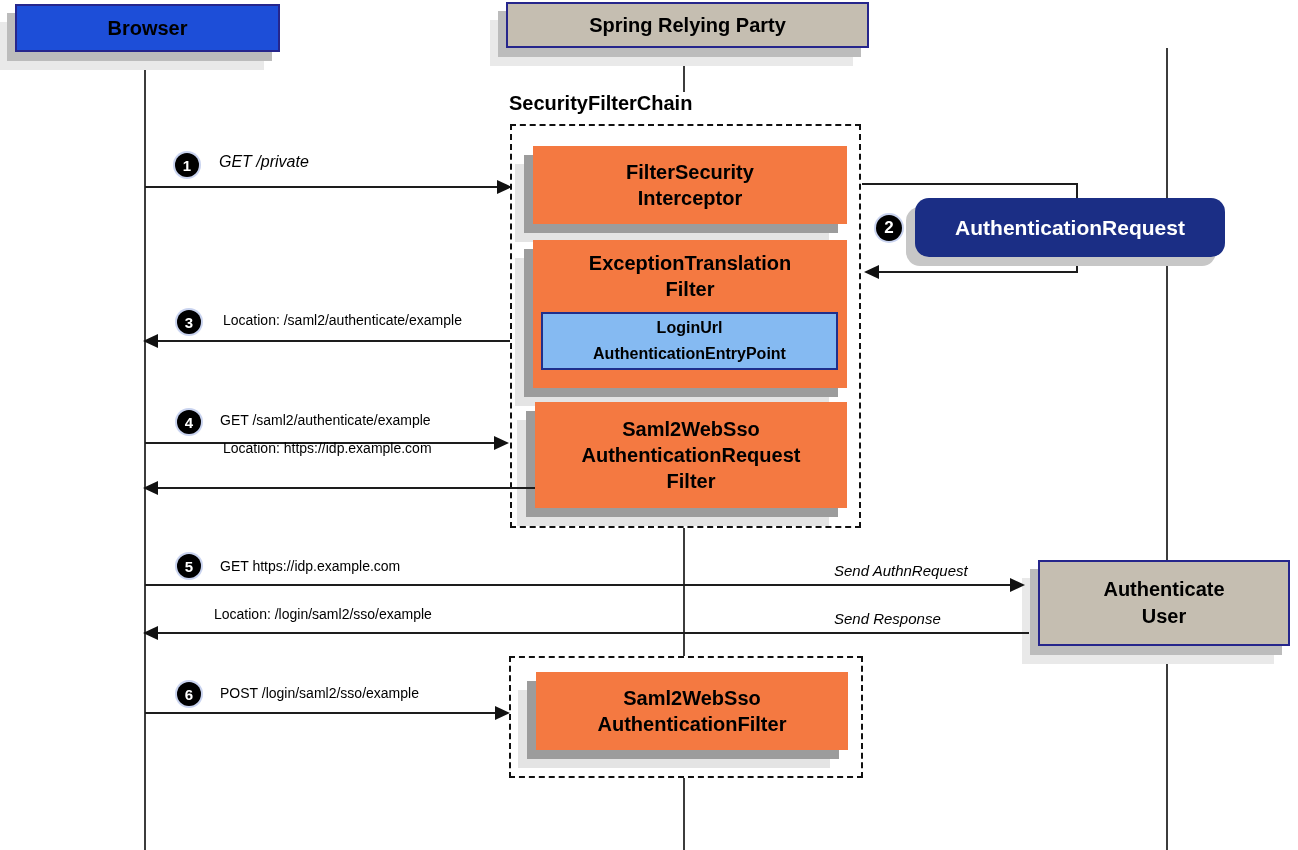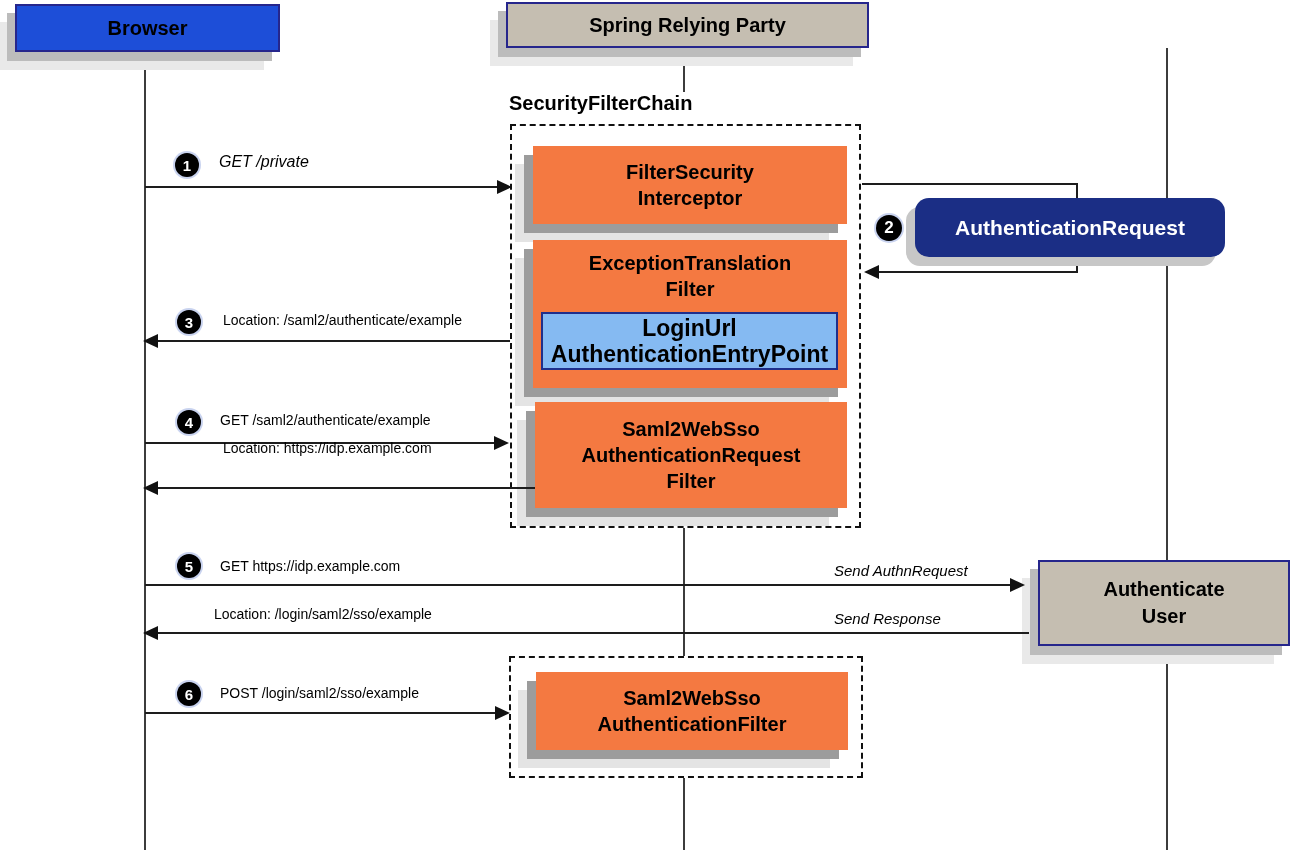--- a/index.html
+++ b/index.html
@@ -19,21 +19,21 @@
   .chain-title{position:absolute;font-weight:bold;font-size:20px;white-space:nowrap;}
 
   .orange-box{position:absolute;background:#f47941;display:flex;flex-direction:column;
               align-items:center;justify-content:center;font-weight:bold;font-size:20px;
               line-height:26px;text-align:center;
               box-shadow:-9px 9px 0 #9c9c9c,-18px 18px 0 #e4e4e4;box-sizing:border-box;}
   .orange-box.top-align{justify-content:flex-start;padding-top:10px;}
 
   .blue-box{position:absolute;background:#85baf2;border:2px solid #1f2f8c;display:flex;
             flex-direction:column;justify-content:center;font-weight:bold;
-            font-size:23px;line-height:26px;text-align:center;box-sizing:border-box;}
+            font-size:16px;line-height:26px;text-align:center;box-sizing:border-box;}
 
   .exception-box{position:absolute;background:#1b2e85;color:#fff;border-radius:14px;
                  display:flex;align-items:center;justify-content:center;font-weight:bold;
                  font-size:21px;box-shadow:-9px 9px 0 #c7c7c7;box-sizing:border-box;}
 
   .mline{position:absolute;height:2px;background:#1d1d1d;}
   .vline{position:absolute;width:2px;background:#1d1d1d;}
   .ah-r{position:absolute;right:-2px;top:-6px;width:0;height:0;
         border-left:15px solid #111;border-top:7px solid transparent;border-bottom:7px solid transparent;}
   .ah-l{position:absolute;left:-2px;top:-6px;width:0;height:0;

